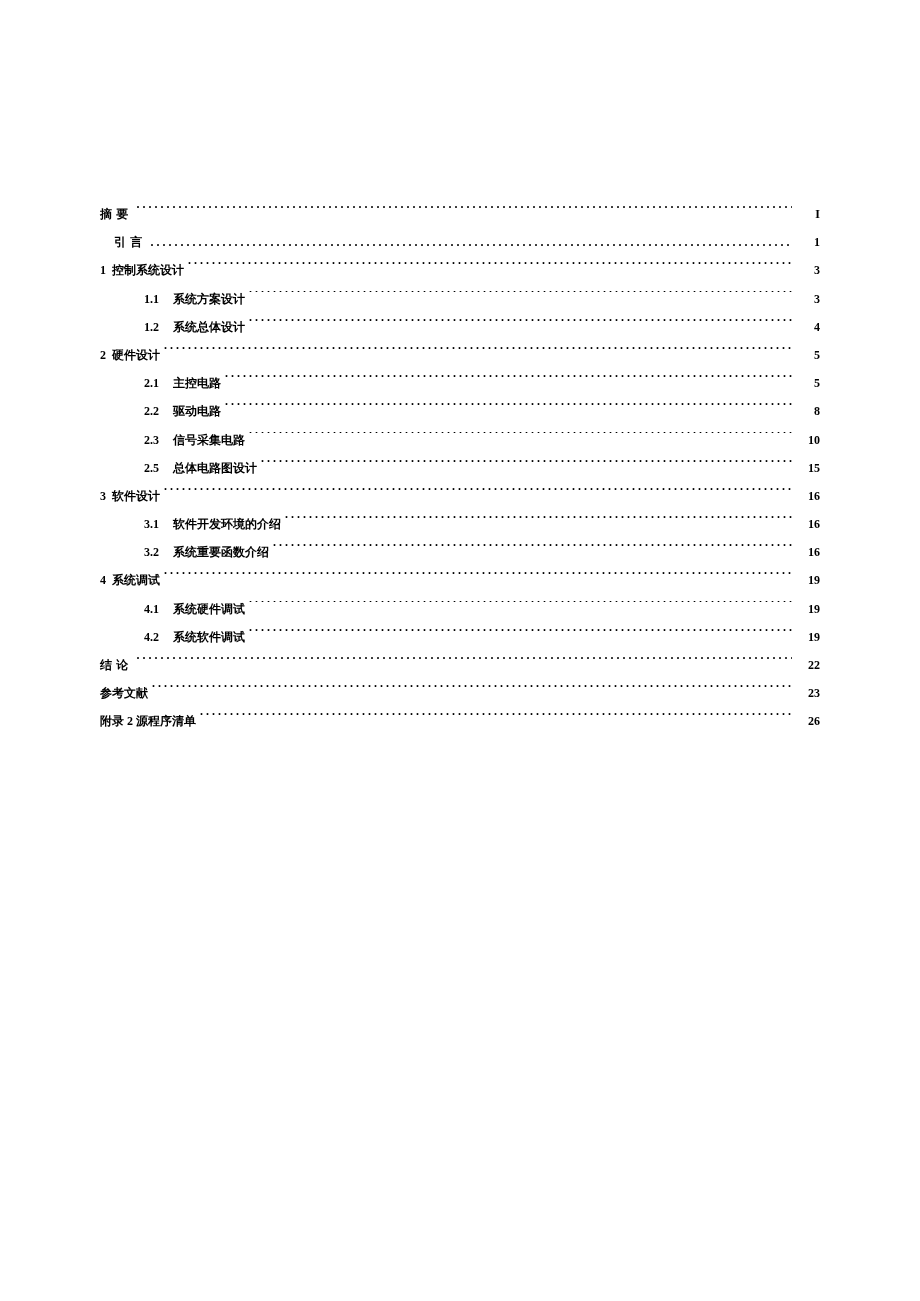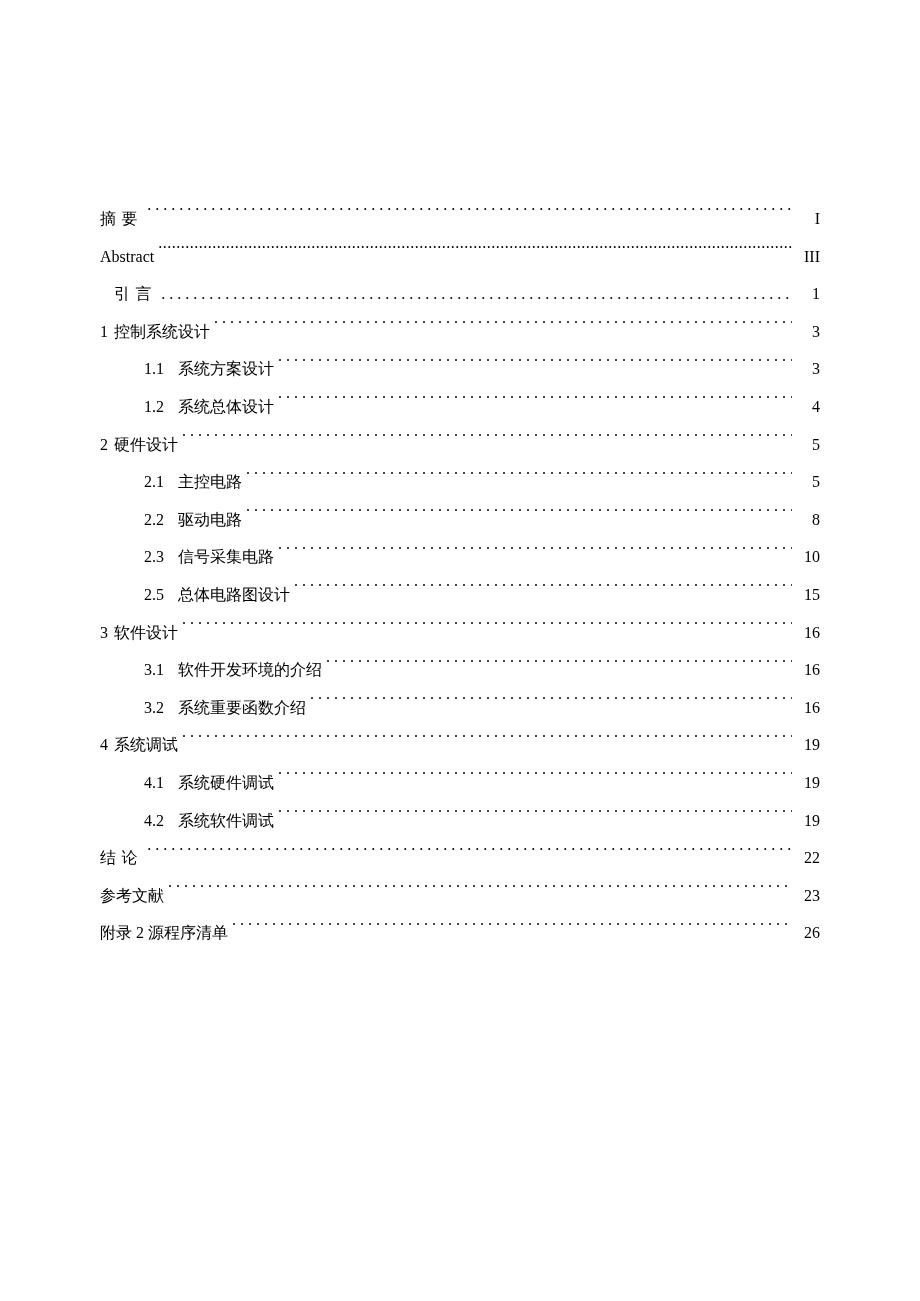--- a/index.html
+++ b/index.html
@@ -15,23 +15,24 @@
       height: 1301px;
       position: relative;
     }
     .page {
       padding: 200px 100px 0 100px;
     }
     .toc-entry {
       display: flex;
       align-items: baseline;
       width: 100%;
-      font-size: 16px;
+      font-size: 12px;
       line-height: 2.35;
       white-space: nowrap;
+      font-weight: bold;
     }
     .toc-entry.level-1 {
       padding-left: 0;
     }
     .toc-entry.level-1-indent {
       padding-left: 14px;
       align-items: flex-end;
     }
     .toc-entry.level-2 {
       padding-left: 44px;
@@ -77,25 +78,20 @@
   </style>
 </head>
 <body>
 
 <div class="page">
   <div id="toc-container">
       <div class="toc-entry level-1">
         <span class="toc-title spaced">摘要</span>
         <span class="toc-dots"></span>
         <span class="toc-page">I</span>
-      </div>
-      <div class="toc-entry level-1">
-        <span class="toc-title">Abstract</span>
-        <span class="toc-dots fine"></span>
-        <span class="toc-page">III</span>
       </div>
       <div class="toc-entry level-1-indent">
         <span class="toc-title spaced">引言</span>
         <span class="toc-dots"></span>
         <span class="toc-page">1</span>
       </div>
       <div class="toc-entry level-1">
         <span class="toc-num">1</span>
         <span class="toc-title">控制系统设计</span>
         <span class="toc-dots"></span>

